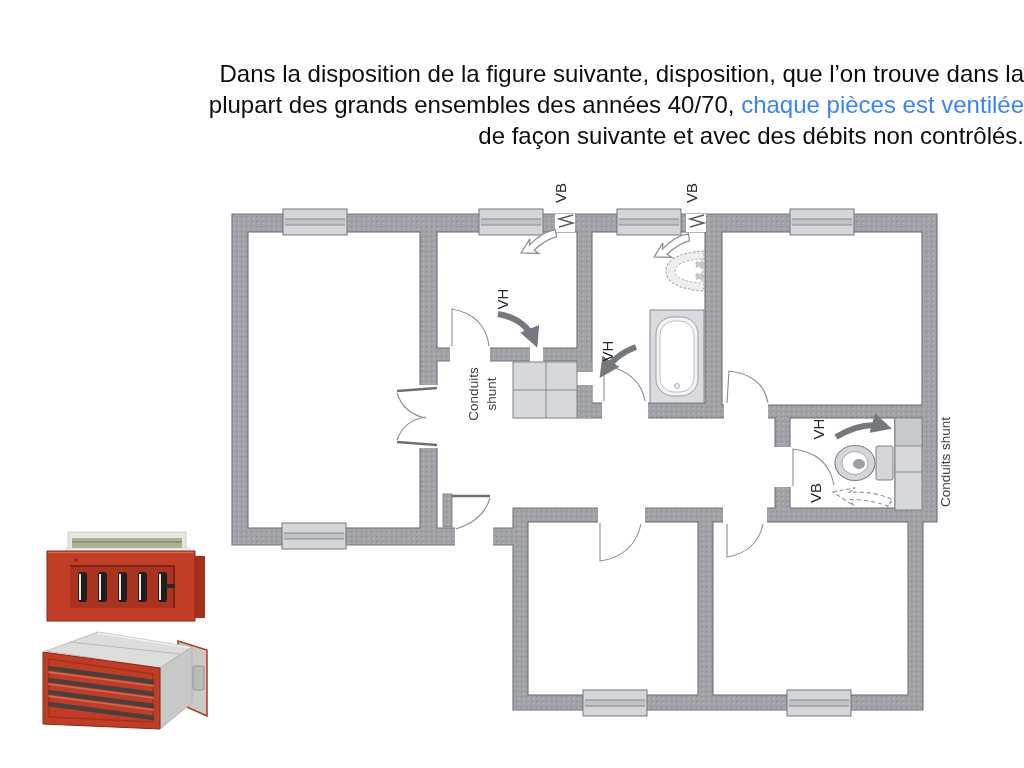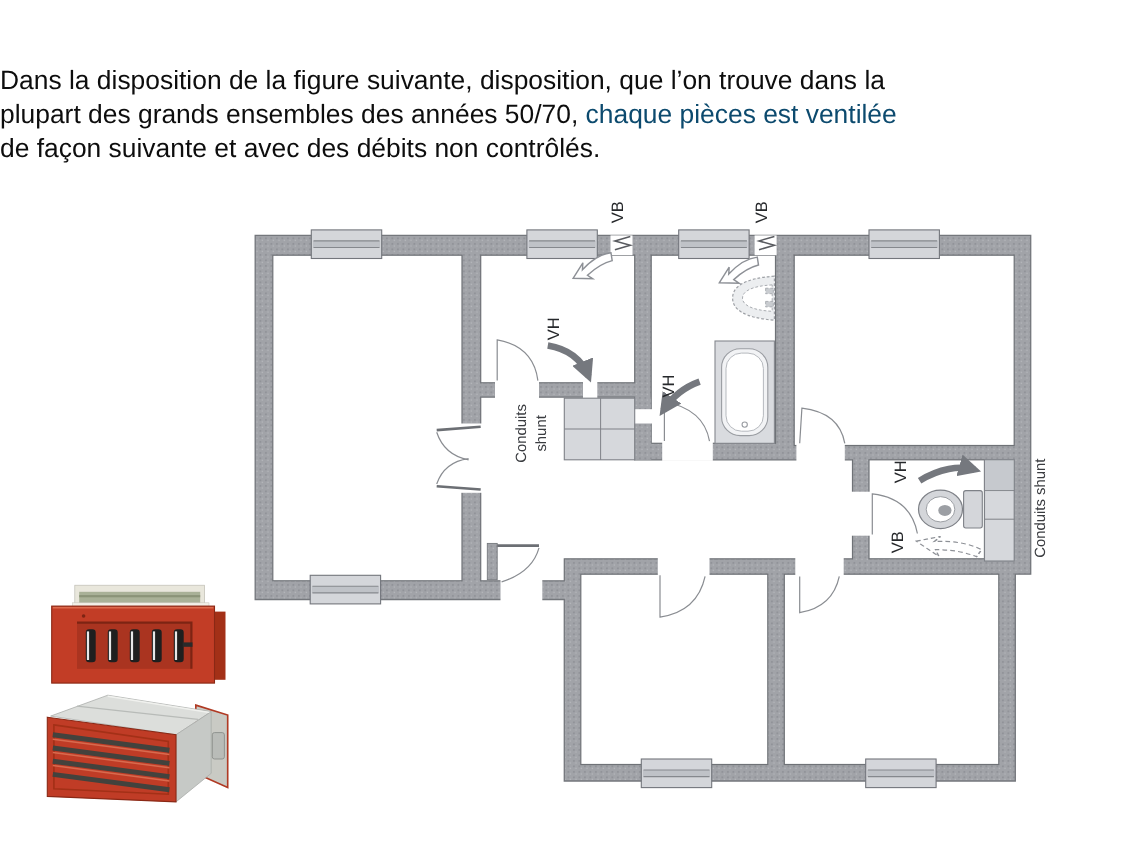--- a/index.html
+++ b/index.html
@@ -1,29 +1,29 @@
 <!DOCTYPE html>
 <html><head>
 <meta charset="utf-8">
 <style>
   html,body{margin:0;padding:0;background:#ffffff;}
   body{width:1024px;height:768px;position:relative;overflow:hidden;
        font-family:"Liberation Sans","DejaVu Sans",sans-serif;}
-  .slide-title{position:absolute;top:58px;left:0;width:1024px;text-align:left;
+  .slide-title{position:absolute;top:58px;left:0;width:1024px;text-align:right;
        color:#0d0d0d;font-size:24px;line-height:31px;font-weight:400;}
-  .t-red{color:#0c4a6e;}
+  .t-red{color:#3b82f6;}
   .plan-svg{position:absolute;left:0;top:0;width:1024px;height:768px;}
   svg text{font-family:"Liberation Sans","DejaVu Sans",sans-serif;}
 </style>
 </head>
 <body>
 
 <div class="slide-title">
   <div>Dans la disposition de la figure suivante, disposition, que l’on trouve dans la</div>
-  <div><span>plupart des grands ensembles des années 50/70, </span><span class="t-red">chaque pièces est ventilée</span></div>
+  <div><span>plupart des grands ensembles des années 40/70, </span><span class="t-red">chaque pièces est ventilée</span></div>
   <div>de façon suivante et avec des débits non contrôlés.</div>
 </div>
 
 <svg class="plan-svg" viewBox="0 0 1024 768">
   <defs>
     <pattern id="wallp" width="5" height="5" patternUnits="userSpaceOnUse">
       <rect width="5" height="5" fill="#a1a3a8"></rect>
       <rect x="1" y="1" width="1.4" height="1.4" fill="#8b8d93"></rect>
       <rect x="3" y="3" width="1.2" height="1.2" fill="#b6b8bc"></rect>
     </pattern>

